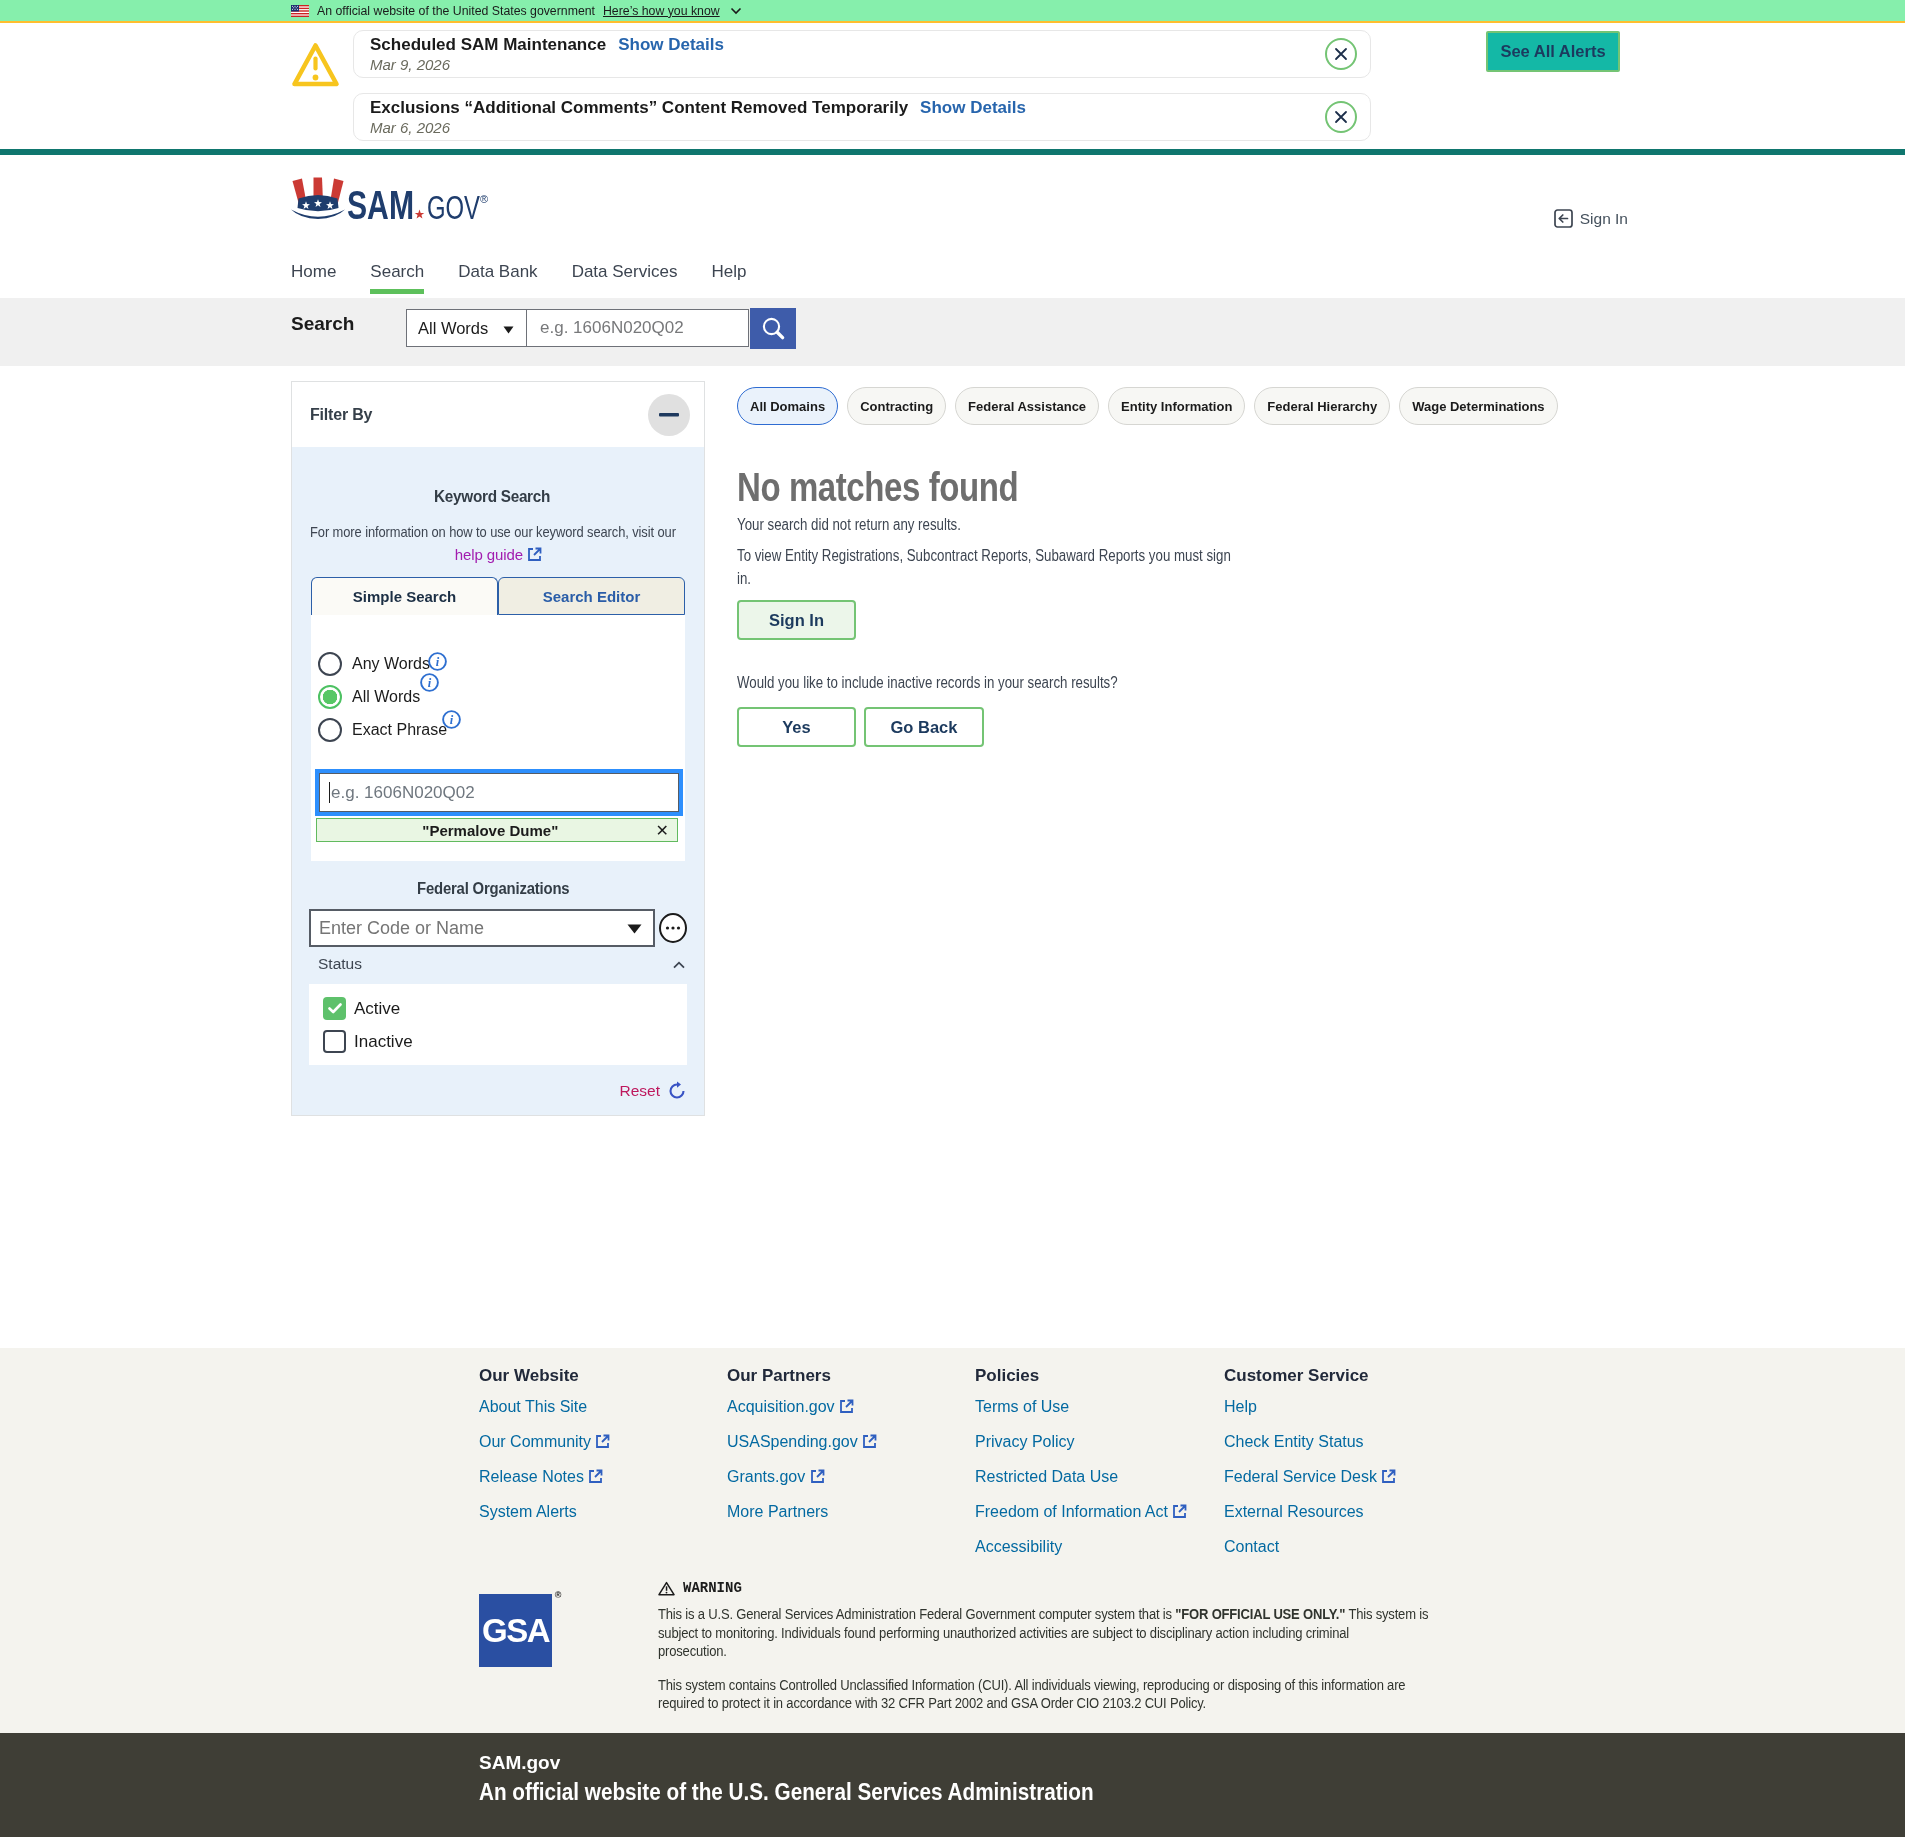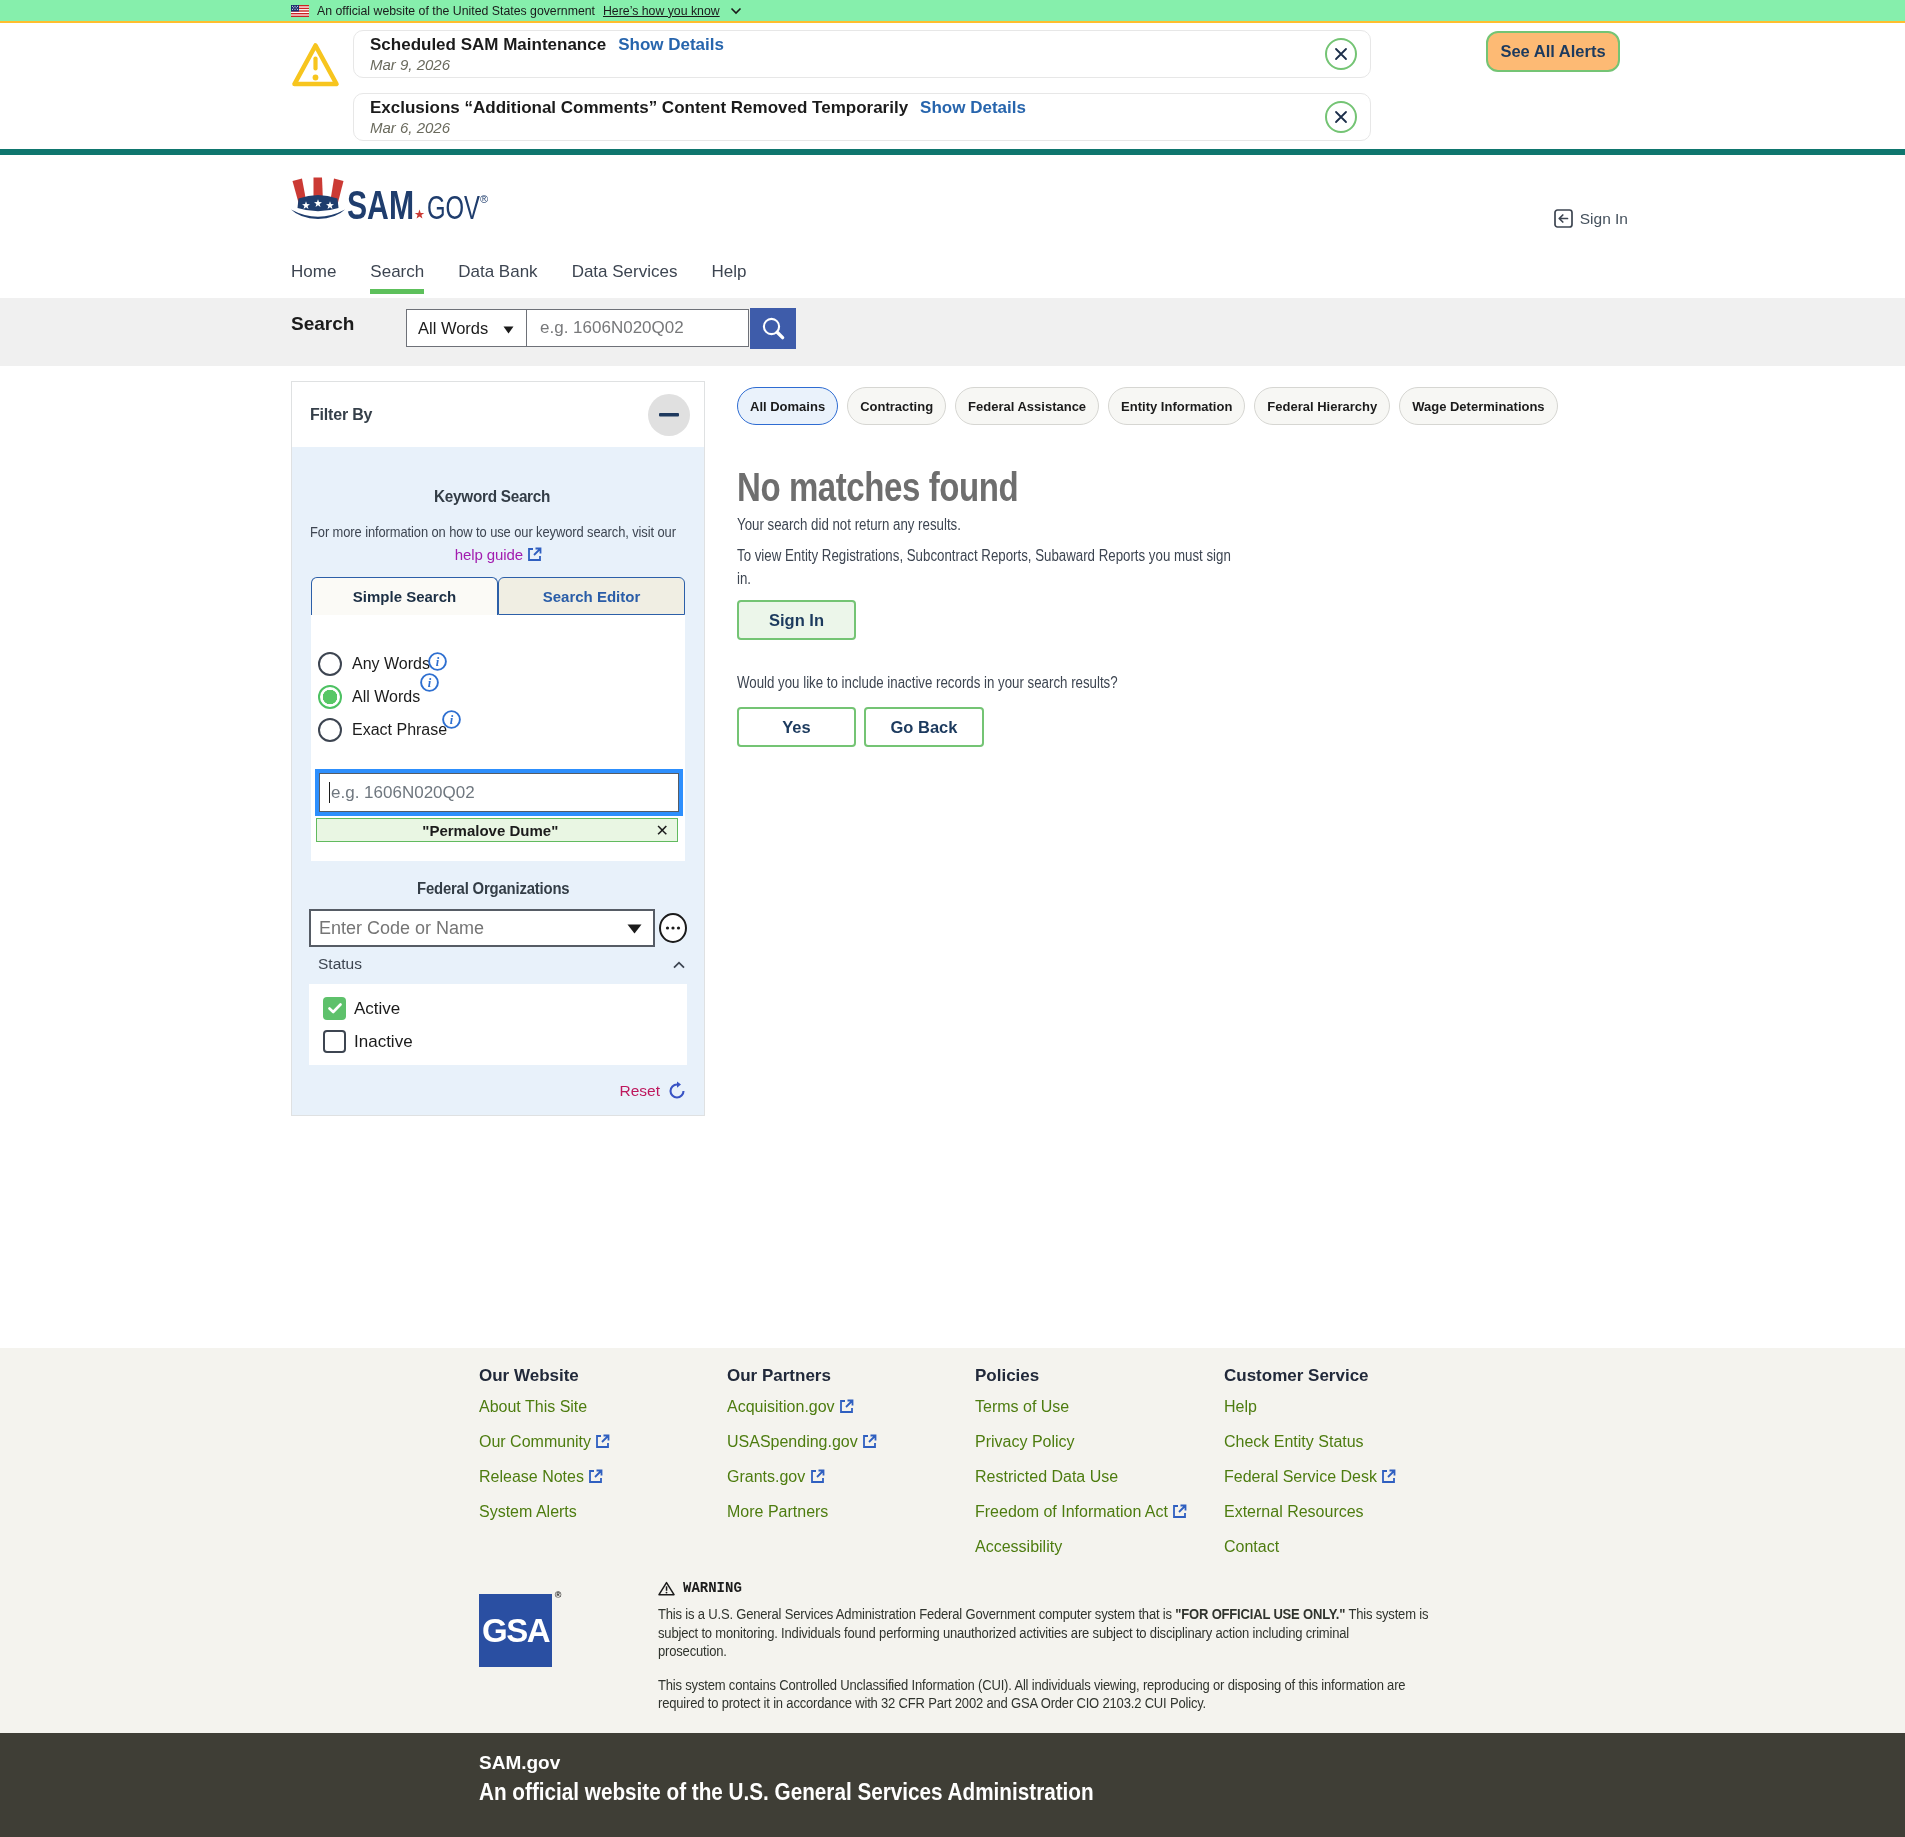--- a/index.html
+++ b/index.html
@@ -21,21 +21,21 @@
 .alerts-inner { width:1323px; margin:0 auto; display:flex; }
 .warncol { width:62px; padding-top:12px; }
 .alertlist { width:1018px; }
 .alertbox { border:1px solid #e7e7e7; border-radius:10px; padding:3px 56px 4px 16px; position:relative; margin-bottom:15px; background:#fff; }
 .alertbox:last-child { margin-bottom:0; }
 .atitle { font-weight:bold; font-size:17px; color:#1b1b1b; line-height:22px; }
 .sd { color:#2765ad; font-weight:bold; font-size:17px; margin-left:12px; }
 .adate { font-style:italic; color:#6a6a5d; font-size:15px; line-height:17px; }
 .aclose { position:absolute; right:13px; top:50%; margin-top:-16px; width:32px; height:32px; border-radius:50%; border:2px solid #74c474; background:#fff; display:flex; align-items:center; justify-content:center; }
 .seeallcol { flex:1; display:flex; justify-content:flex-end; align-items:flex-start; padding-top:1px; }
-.seeall { width:134px; height:41px; margin-right:-6px; background:#fdba74; border:2px solid #74c474; border-radius:12px; display:flex; align-items:center; justify-content:center; font-weight:bold; font-size:16.5px; color:#1c3a5e; }
+.seeall { width:134px; height:41px; margin-right:-6px; background:#14b8a6; border:2px solid #74c474; border-radius:2px; display:flex; align-items:center; justify-content:center; font-weight:bold; font-size:16.5px; color:#1c3a5e; }
 
 
 .hdr-inner { display:flex; justify-content:space-between; align-items:flex-start; padding-top:22px; }
 .logo { display:flex; align-items:flex-end; }
 .signin { margin-top:32px; margin-right:-14px; display:flex; align-items:center; gap:7px; font-size:15.5px; color:#44505c; }
 
 
 .nav { display:flex; gap:34px; margin-top:34px; }
 .nav a { font-size:17px; color:#3d4551; display:inline-block; padding-bottom:12px; }
 .nav a.active { border-bottom:5px solid #5dc05b; padding-bottom:7px; }
@@ -101,21 +101,21 @@
 .cx { display:inline-block; transform:scaleX(0.83); transform-origin:0 50%; white-space:nowrap; }
 .rp { font-size:16px; color:#3d4551; margin:0; line-height:23px; }
 .greenbtn { width:119px; height:40px; border:2px solid #74c474; border-radius:4px; display:flex; align-items:center; justify-content:center; font-size:16.5px; font-weight:bold; color:#1c3a5e; background:#fff; }
 .greenbtn.fill { background:#ecf6ea; }
 .btnrow { display:flex; gap:8px; }
 
 
 .flight { background:#f4f3ee; margin-top:232px; padding:18px 0 0; }
 .fcols { margin-left:479px; width:1000px; display:grid; grid-template-columns:248px 248px 249px 255px; }
 .fcols h4 { font-size:17px; color:#21293a; margin:0 0 12px; line-height:20px; }
-.fcols a { display:block; font-size:16px; line-height:17px; color:#4d7c0f; margin-bottom:18px; width:fit-content; }
+.fcols a { display:block; font-size:16px; line-height:17px; color:#0369a1; margin-bottom:18px; width:fit-content; }
 .fgsa { display:flex; margin-left:479px; padding:7px 0 20px; }
 .fwarn p:last-child { margin-bottom:0; }
 .gsalogo { width:73px; height:73px; margin-top:14px; background:#2a4fa2; color:#fff; display:flex; align-items:center; justify-content:center; font-weight:bold; font-size:33px; letter-spacing:-1.5px; position:relative; }
 .gsalogo sup { position:absolute; right:-8px; top:-4px; color:#1b1b1b; font-size:9px; }
 .fwarn { margin-left:106px; width:900px; }
 .fwarn h5 { margin:0 0 9px; line-height:16px; font-family:"Liberation Mono",monospace; font-size:14px; color:#1b1b1b; display:flex; align-items:center; gap:8px; }
 .fwarn p { margin:0 0 15px; font-size:14px; line-height:18.5px; color:#30342e; letter-spacing:-0.2px; transform:scaleX(0.93); transform-origin:0 0; }
 .fdark { background:#3f3e36; height:109px; padding:18px 0 0 479px; color:#fff; }
 .fdark .l1 { font-weight:bold; font-size:19px; line-height:23px; }
 .fdark .l2 { font-weight:bold; font-size:23px; margin-top:5px; transform:scaleX(0.9); transform-origin:0 0; width:fit-content; }

